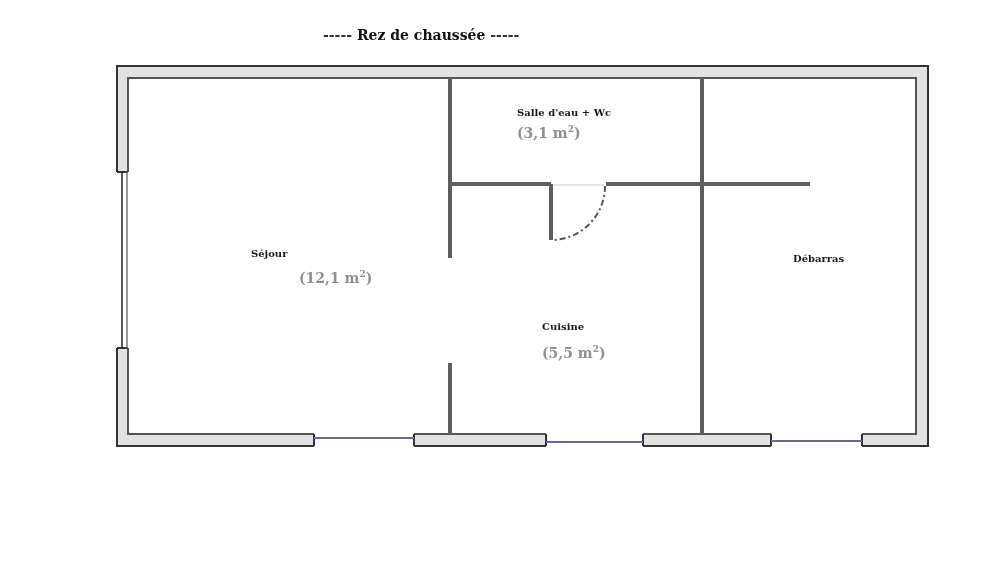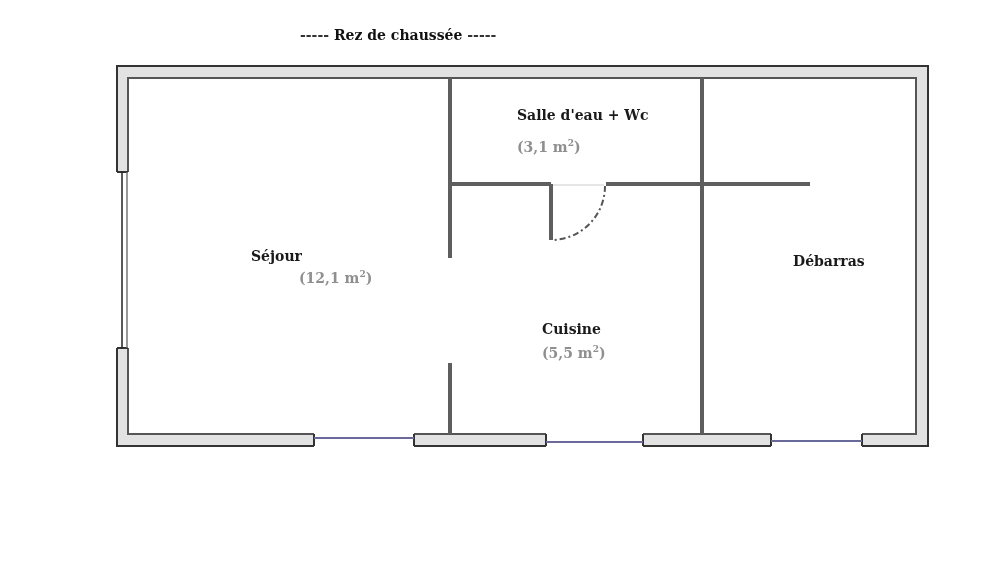--- a/index.html
+++ b/index.html
@@ -1,20 +1,20 @@
 <!DOCTYPE html>
 <html><head>
   <meta charset="utf-8">
   <style>
     html, body { margin: 0; padding: 0; background: #ffffff; }
     body { width: 1000px; height: 587px; position: relative; overflow: hidden; font-family: "DejaVu Serif", "Liberation Serif", serif; }
-    .title { position: absolute; left: 300px; top: 27px; font-size: 14px; font-weight: bold; color: #111; white-space: nowrap; }
+    .title { position: absolute; left: 323px; top: 27px; font-size: 14px; font-weight: bold; color: #111; white-space: nowrap; }
     .title .dash { color: #333; letter-spacing: 0px; }
     svg.plan { position: absolute; left: 0; top: 0; }
-    .room-label { position: absolute; font-weight: bold; font-size: 14px; color: #1a1a1a; white-space: nowrap; }
+    .room-label { position: absolute; font-weight: bold; font-size: 10px; color: #1a1a1a; white-space: nowrap; }
     .room-area { position: absolute; font-weight: bold; font-size: 14px; color: #8f8f8f; white-space: nowrap; }
     .room-area sup { font-size: 9px; }
   </style>
 </head>
 <body>
 
 <div class="title">
   <span class="dash">-----</span>
   <span>Rez de chaussée</span>
   <span class="dash">-----</span>
@@ -91,18 +91,18 @@
   <g>
     <line x1="553" y1="185" x2="604" y2="185" stroke="#ccc" stroke-width="1"></line>
     <path d="M605 186 A54 54 0 0 1 553 240" fill="none" stroke="#555" stroke-width="2" stroke-dasharray="6,3,2,3"></path>
   </g>
 </svg>
 
 <div class="room-label" style="left:251px; top:248px;">Séjour</div>
 <div class="room-area" style="left:251px; top:269px;margin-left:48px;"><span>(12,1 m</span><sup>2</sup><span>)</span></div>
 
 <div class="room-label" style="left:517px; top:107px;">Salle d'eau + Wc</div>
-<div class="room-area" style="left:517px; top:138px;"><span>(3,1 m</span><sup>2</sup><span>)</span></div>
+<div class="room-area" style="left:517px; top:124px;"><span>(3,1 m</span><sup>2</sup><span>)</span></div>
 
 <div class="room-label" style="left:542px; top:321px;">Cuisine</div>
 <div class="room-area" style="left:542px; top:324px;margin-top:20px;"><span>(5,5 m</span><sup>2</sup><span>)</span></div>
 
 <div class="room-label" style="left:777px; top:253px;margin-left:16px;">Débarras</div>
 
 </body></html>

